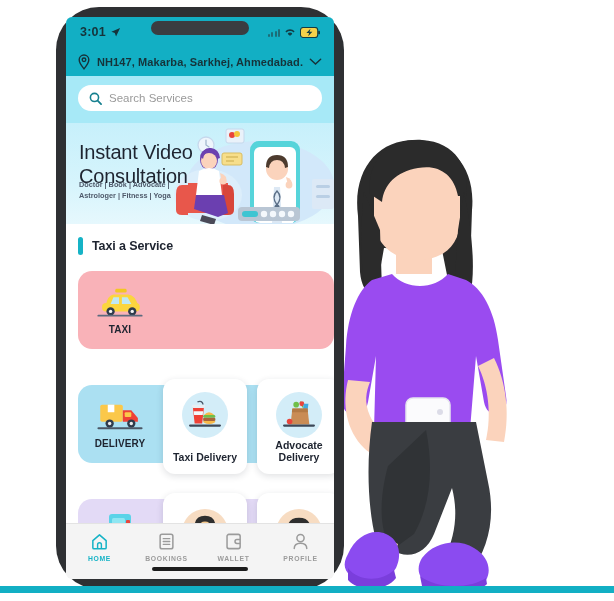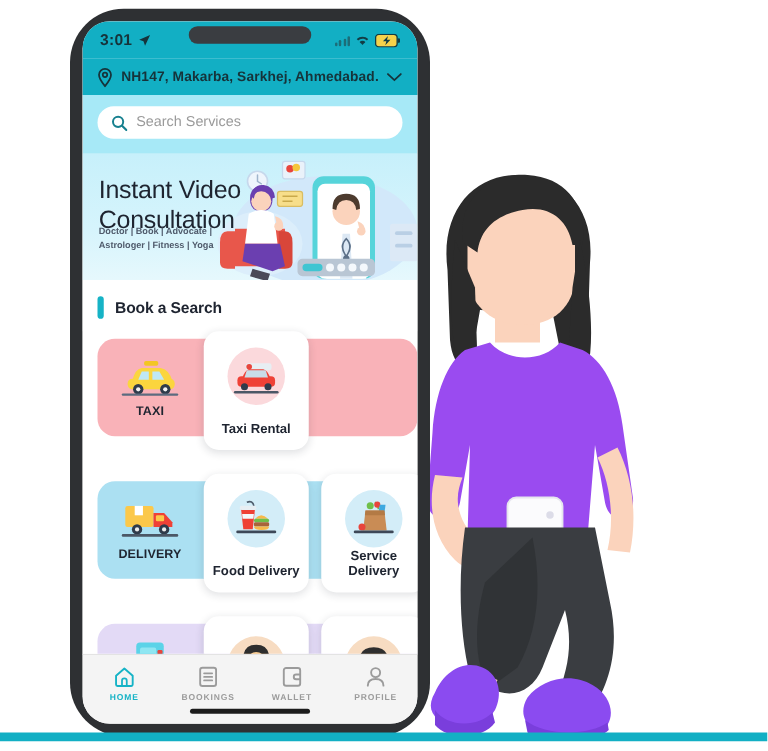--- a/index.html
+++ b/index.html
@@ -18,21 +18,21 @@
   }
 
   
   .phone-frame {
     position: absolute; left: 57px; top: 8px; width: 286px; height: 580px;
     background: #2E3033; border-radius: 42px;
     box-shadow: 0 0 0 1px #2E3033;
   }
   .phone-screen {
     position: absolute; left: 9px; top: 9px; width: 268px; height: 562px;
-    border-radius: 22px; overflow: hidden; background: #ffffff;
+    border-radius: 6px; overflow: hidden; background: #ffffff;
     display: flex; flex-direction: column;
   }
 
   
   .statusbar {
     position: relative; height: 30px; background: #12AFC4; flex: 0 0 auto;
     display: flex; align-items: center; justify-content: space-between;
     padding: 0 14px; color: #12262b;
   }
   .clock { font-size: 12.5px; font-weight: 700; letter-spacing: .2px; color: #16333a;
@@ -279,56 +279,41 @@
             <circle cx="118" cy="91" r="3.2" fill="#F4F8FC"></circle>
               <circle cx="127" cy="91" r="3.2" fill="#F4F8FC"></circle>
           </svg>
           <div class="banner-title" style="white-space:pre-line">Instant Video
 Consultation</div>
           <div class="banner-sub">Doctor | Book | Advocate | Astrologer | Fitness | Yoga</div>
         </div>
 
         <div class="sec-head">
           <span class="sec-bar"></span>
-          <span class="sec-title">Book a Search</span>
+          <span class="sec-title">Taxi a Service</span>
         </div>
 
         <div class="cat-row">
           <div class="cat-strip" style="background:#F9B2B8"></div>
           <div class="cat-badge">
             <svg width="52" height="32" viewBox="0 0 54 34">
               <rect x="22" y="3" width="12" height="4" rx="1.5" fill="#F3C623"></rect>
               <path d="M12 20 q2-10 8-11 h16 q7 1 10 11z" fill="#FBD53E"></path>
               <rect x="8" y="18" width="40" height="9" rx="4" fill="#FBD53E"></rect>
               <path d="M20 12 h6 v7 h-9z" fill="#BFE8F5"></path>
                 <path d="M29 12 h6 l4 7 h-10z" fill="#BFE8F5"></path>
               <circle cx="17" cy="27" r="4.4" fill="#2F3B4B"></circle>
                 <circle cx="17" cy="27" r="1.8" fill="#F4F4F4"></circle>
               <circle cx="40" cy="27" r="4.4" fill="#2F3B4B"></circle>
                 <circle cx="40" cy="27" r="1.8" fill="#F4F4F4"></circle>
               <rect x="3" y="30.5" width="48" height="2" rx="1" fill="#5C6B7F"></rect>
             </svg>
             <span class="cat-badge-label">TAXI</span>
           </div>
           <div class="tiles">
-            <div class="tile">
-              <div class="tile-icon-circ" style="background:#FBD9DC">
-                <svg width="40" height="32" viewBox="0 0 42 34">
-                  <rect x="12" y="6" width="22" height="6" rx="2" fill="#E7EEF3"></rect>
-                  <circle cx="15" cy="9" r="2.4" fill="#E8453C"></circle>
-                  <path d="M9 19 q2-7 6-8 h12 q4 1 6 8z" fill="#EF4136"></path>
-                  <rect x="5" y="17" width="32" height="9" rx="3.5" fill="#EF4136"></rect>
-                  <path d="M13 12 h16 l2 6 h-20z" fill="#C9DCE8"></path>
-                  <circle cx="11" cy="26" r="3" fill="#2F3B4B"></circle>
-                    <circle cx="31" cy="26" r="3" fill="#2F3B4B"></circle>
-                  <rect x="2" y="29.5" width="38" height="2.2" rx="1.1" fill="#4B5766"></rect>
-                </svg>
-              </div>
-              <div class="tile-label">Taxi Rental</div>
-            </div>
           </div>
         </div>
 
         <div class="cat-row">
           <div class="cat-strip" style="background:#ABE0F2"></div>
           <div class="cat-badge">
             <svg width="52" height="32" viewBox="0 0 54 34">
               <rect x="6" y="5" width="24" height="18" rx="2" fill="#FBC84A"></rect>
               <rect x="14" y="5" width="7" height="8" fill="#FFFFFF"></rect>
               <path d="M30 11 h9 l7 8 v4 h-16z" fill="#EF4136"></path>
@@ -349,36 +334,36 @@
                   <path d="M8 8 h12 l-2 18 h-8z" fill="#EF4136"></path>
                   <rect x="7" y="6" width="14" height="3.5" rx="1.5" fill="#E7EEF3"></rect>
                   <path d="M9 13 h10 l-0.4 4 h-9.2z" fill="#F4F8FB"></path>
                   <path d="M20 17 q5-6 11 0z" fill="#F7B94A"></path>
                   <rect x="19" y="17" width="13" height="3" rx="1.5" fill="#6FBF4A"></rect>
                   <rect x="19" y="20" width="13" height="3.5" rx="1.2" fill="#A8643A"></rect>
                   <path d="M19 23.5 h13 q0 3-6.5 3 t-6.5-3z" fill="#F7B94A"></path>
                   <rect x="4" y="27" width="34" height="2.4" rx="1.2" fill="#3D4858"></rect>
                 </svg>
               </div>
-              <div class="tile-label">Food Delivery</div>
+              <div class="tile-label">Taxi Delivery</div>
             </div>
             <div class="tile">
               <div class="tile-icon-circ" style="background:#D3EDF8">
                 <svg width="40" height="32" viewBox="0 0 42 34">
                   <path d="M22 3 q3 2 3 6" stroke="#6FBF4A" stroke-width="1.6" fill="none"></path>
                   <circle cx="18" cy="6" r="3" fill="#6FBF4A"></circle>
                     <circle cx="24" cy="5" r="2.6" fill="#E8453C"></circle>
                   <path d="M26 5 h5 l-1 8 h-5z" fill="#3FA9E0"></path>
                   <path d="M14 10 h16 l2 17 h-20z" fill="#C98C55"></path>
                   <path d="M14 10 h16 l.6 4 h-17.2z" fill="#B37A45"></path>
                   <circle cx="11" cy="24" r="3" fill="#E8453C"></circle>
                   <rect x="4" y="27" width="34" height="2.4" rx="1.2" fill="#3D4858"></rect>
                 </svg>
               </div>
-              <div class="tile-label">Service
+              <div class="tile-label">Advocate
 Delivery</div>
             </div>
           </div>
         </div>
 
         <div class="cat-row">
           <div class="cat-strip" style="background:#E3DAF6"></div>
           <div class="cat-badge">
             <svg width="40" height="46" viewBox="0 0 40 46">
               <rect x="9" y="2" width="22" height="42" rx="3" fill="#5BD3E8"></rect>

